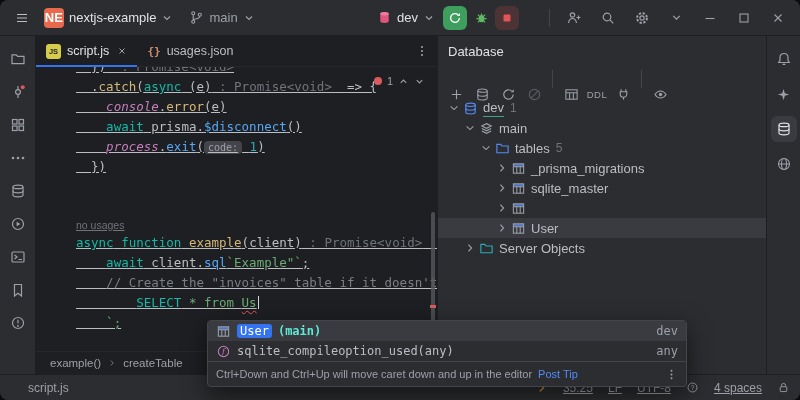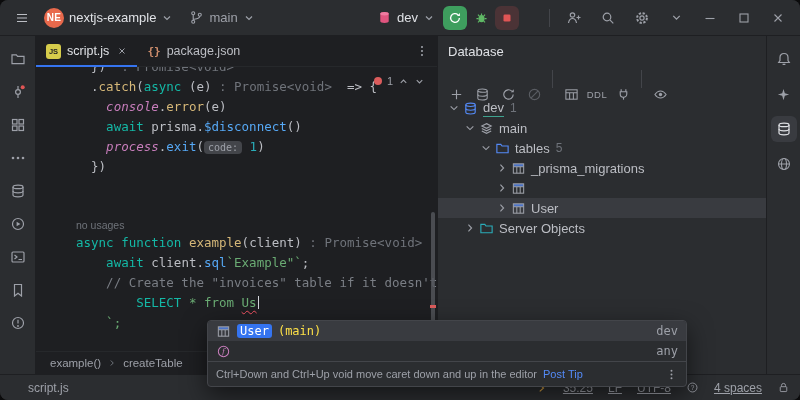--- a/index.html
+++ b/index.html
@@ -7,21 +7,21 @@
           -webkit-user-select:none;user-select:none;}
   svg{display:block}
   .ic{display:flex;align-items:center;justify-content:center;width:24px;height:24px;border-radius:4px;flex:0 0 auto;}
 
   
   .titlebar{position:absolute;left:0;top:0;right:0;height:36px;background:#2b2d30;border-bottom:1px solid #1e1f22;
             display:flex;align-items:center;padding:0 10px;box-sizing:border-box;gap:4px;}
   .tb-group{display:flex;align-items:center;gap:2px;}
   .chip{display:flex;align-items:center;gap:5px;padding:3px 6px;border-radius:6px;color:#dfe1e5;font-size:13px;}
   .chip .sub{color:#9da0a8;}
-  .ne-logo{width:20px;height:20px;border-radius:10px;background:#e8694c;color:#fff;font-size:10px;font-weight:bold;
+  .ne-logo{width:20px;height:20px;border-radius:4px;background:#e8694c;color:#fff;font-size:13px;font-weight:bold;
            display:flex;align-items:center;justify-content:center;letter-spacing:.3px;}
   .run-btn{width:24px;height:24px;border-radius:6px;background:#3e9e5e;display:flex;align-items:center;justify-content:center;}
   .stop-btn{width:24px;height:24px;border-radius:6px;background:rgba(224,85,85,.18);display:flex;align-items:center;justify-content:center;}
   .tb-sep{width:1px;height:18px;background:#43454a;margin:0 8px;}
   .spacer{flex:1;}
 
   
   .left-rail{position:absolute;left:0;top:36px;bottom:26px;width:36px;background:#2b2d30;border-right:1px solid #1e1f22;
              display:flex;flex-direction:column;align-items:center;padding-top:10px;gap:7px;box-sizing:border-box;}
   .right-rail{position:absolute;right:0;top:36px;bottom:26px;width:34px;background:#2b2d30;border-left:1px solid #1e1f22;
@@ -35,21 +35,21 @@
   .tab{display:flex;align-items:center;gap:6px;padding:0 10px;font-size:12.5px;color:#bcbec4;position:relative;}
   .tab.active{color:#dfe1e5;}
   .tab.active::after{content:"";position:absolute;left:0;right:0;bottom:-1px;height:2px;background:#3574f0;}
   .js-badge{width:15px;height:15px;border-radius:3px;background:#d6cc4b;color:#1e1f22;font-weight:bold;font-size:7.5px;
             display:flex;align-items:center;justify-content:center;}
   .brace-badge{color:#cf8e6d;font-family:"DejaVu Sans Mono",monospace;font-size:11px;font-weight:bold;}
   .tab-close{color:#9da0a8;margin-left:2px;}
   .tabbar-kebab{margin-left:auto;display:flex;align-items:center;padding-right:8px;}
   .editor-body{flex:1;position:relative;overflow:hidden;}
   .code{margin-top:-10px;padding-left:40px;font-family:"DejaVu Sans Mono","Liberation Mono",monospace;font-size:12.5px;color:#bcbec4;}
-  .code-line{height:20px;line-height:20px;white-space:pre;}
+  .code-line{height:20px;line-height:20px;white-space:pre;text-decoration:underline;}
   .code-line.usages{height:16px;line-height:16px;font-size:10.5px;color:#6f737a;font-family:"Liberation Sans",sans-serif;}
   .t-d{color:#bcbec4}.t-k{color:#14b8a6}.t-f{color:#d5b778}.t-fb{color:#56a8f5}.t-s{color:#6aab73}
   .t-n{color:#2aacb8}.t-c{color:#7a7e85}.t-g{color:#c77dbb;font-style:italic}.t-h{color:#6f737a}
   .t-hc{background:#43454a;color:#9da0a8;border-radius:4px;padding:1px 4px;font-size:10px;}
   .t-e{text-decoration:underline;text-decoration-style:wavy;text-decoration-color:#f75464;text-underline-offset:3px;text-decoration-thickness:1px;}
   .t-caret{display:inline-block;width:1.5px;height:13px;background:#d4d7dd;vertical-align:-2px;margin-left:1px;}
   .inspect{position:absolute;top:8px;right:12px;display:flex;align-items:center;gap:5px;font-size:11px;color:#9da0a8;}
   .err-dot{width:8px;height:8px;border-radius:50%;background:#db5c5c;}
   .scroll-thumb{position:absolute;right:2px;top:145px;width:4px;height:120px;background:#55585e;border-radius:2px;opacity:.8;}
   .err-stripe{position:absolute;right:1px;top:238px;width:6px;height:3px;background:#db5c5c;}
@@ -70,21 +70,21 @@
   .tree-row .ti{width:16px;height:16px;margin-right:5px;flex:0 0 auto;display:flex;align-items:center;justify-content:center;}
   .tree-row .tb{color:#6f737a;margin-left:6px;font-size:12px;}
   .accent-underline{border-bottom:1.5px solid #3fa38f;padding-bottom:1px;}
 
   
   .popup{position:absolute;left:207px;top:320px;width:478px;z-index:50;background:#2b2d30;border:1px solid #43454a;
          border-radius:4px;box-shadow:0 8px 24px rgba(0,0,0,.55);overflow:hidden;font-family:"DejaVu Sans Mono","Liberation Mono",monospace;}
   .pop-row{height:20px;display:flex;align-items:center;gap:6px;padding:0 8px;font-size:12px;color:#bcbec4;}
   .pop-row.selected{background:#393b40;}
   .pop-chip{background:#3574f0;color:#fff;border-radius:3px;padding:0 3px;}
-  .pop-rest{color:#fde047;}
+  .pop-rest{color:#5eead4;font-weight:bold;}
   .pop-tail{margin-left:auto;color:#9da0a8;}
   .pop-footer{height:24px;display:flex;align-items:center;gap:6px;padding:0 8px;border-top:1px solid #43454a;
               font-family:"Liberation Sans",sans-serif;font-size:11px;color:#9da0a8;}
   .pop-link{color:#548af7;}
   .pop-kebab{margin-left:auto;}
 
   
   .statusbar{position:absolute;left:0;right:0;bottom:0;height:26px;background:#2b2d30;border-top:1px solid #1e1f22;
              display:flex;align-items:center;font-size:12px;color:#9da0a8;padding:0 10px 0 28px;box-sizing:border-box;z-index:10;}
   .sb-right{margin-left:auto;display:flex;align-items:center;gap:15px;text-decoration:underline;}
@@ -264,21 +264,21 @@
         <span class="js-badge">JS</span>
         <span>script.js</span>
         <span class="tab-close">
           <svg width="10" height="10" viewBox="0 0 12 12">
               <path d="M3 3l6 6M9 3l-6 6" stroke="#9da0a8" stroke-width="1.2"></path>
             </svg>
         </span>
       </div>
       <div class="tab">
         <span class="brace-badge">{}</span>
-        <span>package.json</span>
+        <span>usages.json</span>
       </div>
       <span class="tabbar-kebab">
         <svg width="14" height="14" viewBox="0 0 16 16" fill="#9da0a8">
             <circle cx="8" cy="3.5" r="1.2"></circle>
             <circle cx="8" cy="8" r="1.2"></circle>
             <circle cx="8" cy="12.5" r="1.2"></circle>
           </svg>
       </span>
     </div>
     <div class="editor-body">
@@ -440,20 +440,35 @@
               <path d="M6.2 4.2 9.8 8l-3.6 3.8" fill="none" stroke="#9da0a8" stroke-width="1.3"></path>
             </svg>
           </span>
           <span class="ti">
             <svg viewBox="0 0 16 16" width="15" height="15">
               <rect x="2.5" y="3" width="11" height="3.2" fill="#548af7" opacity="0.75"></rect>
               <rect x="2.5" y="3" width="11" height="10" fill="none" stroke="#9da0a8" stroke-width="1.1"></rect>
               <path d="M2.5 6.2h11M6.2 6.2V13M9.8 6.2V13" stroke="#9da0a8" stroke-width="1.1" fill="none"></path>
             </svg>
           </span>
+          <span class="tl">sqlite_master</span>
+        </div>
+        <div class="tree-row" style="padding-left: 56px;">
+          <span class="tw">
+            <svg viewBox="0 0 16 16" width="14" height="14">
+              <path d="M6.2 4.2 9.8 8l-3.6 3.8" fill="none" stroke="#9da0a8" stroke-width="1.3"></path>
+            </svg>
+          </span>
+          <span class="ti">
+            <svg viewBox="0 0 16 16" width="15" height="15">
+              <rect x="2.5" y="3" width="11" height="3.2" fill="#548af7" opacity="0.75"></rect>
+              <rect x="2.5" y="3" width="11" height="10" fill="none" stroke="#9da0a8" stroke-width="1.1"></rect>
+              <path d="M2.5 6.2h11M6.2 6.2V13M9.8 6.2V13" stroke="#9da0a8" stroke-width="1.1" fill="none"></path>
+            </svg>
+          </span>
         </div>
         <div class="tree-row selected" style="padding-left: 56px;">
           <span class="tw">
             <svg viewBox="0 0 16 16" width="14" height="14">
               <path d="M6.2 4.2 9.8 8l-3.6 3.8" fill="none" stroke="#9da0a8" stroke-width="1.3"></path>
             </svg>
           </span>
           <span class="ti">
             <svg viewBox="0 0 16 16" width="15" height="15">
               <rect x="2.5" y="3" width="11" height="3.2" fill="#548af7" opacity="0.75"></rect>
@@ -516,24 +531,25 @@
         </svg>
       <span class="pop-chip">User</span>
       <span class="pop-rest"> (main)</span>
       <span class="pop-tail">dev</span>
     </div>
     <div class="pop-row">
       <svg width="15" height="15" viewBox="0 0 16 16">
           <circle cx="8" cy="8" r="5.5" fill="none" stroke="#c77dbb" stroke-width="1.1"></circle>
           <text x="8" y="11" font-size="8.5" fill="#c77dbb" text-anchor="middle" font-style="italic" font-family="DejaVu Serif,serif">f</text>
         </svg>
+      <span>sqlite_compileoption_used(any)</span>
       <span class="pop-tail">any</span>
     </div>
     <div class="pop-footer">
-      <span>Ctrl+Down and Ctrl+Up void move caret down and up in the editor</span>
+      <span>Ctrl+Down and Ctrl+Up will move caret down and up in the editor</span>
       <span class="pop-link">Post Tip</span>
       <span class="pop-kebab">
         <svg width="13" height="13" viewBox="0 0 16 16" fill="#9da0a8">
             <circle cx="8" cy="3.5" r="1.2"></circle>
             <circle cx="8" cy="8" r="1.2"></circle>
             <circle cx="8" cy="12.5" r="1.2"></circle>
           </svg>
       </span>
     </div>
   </div>

